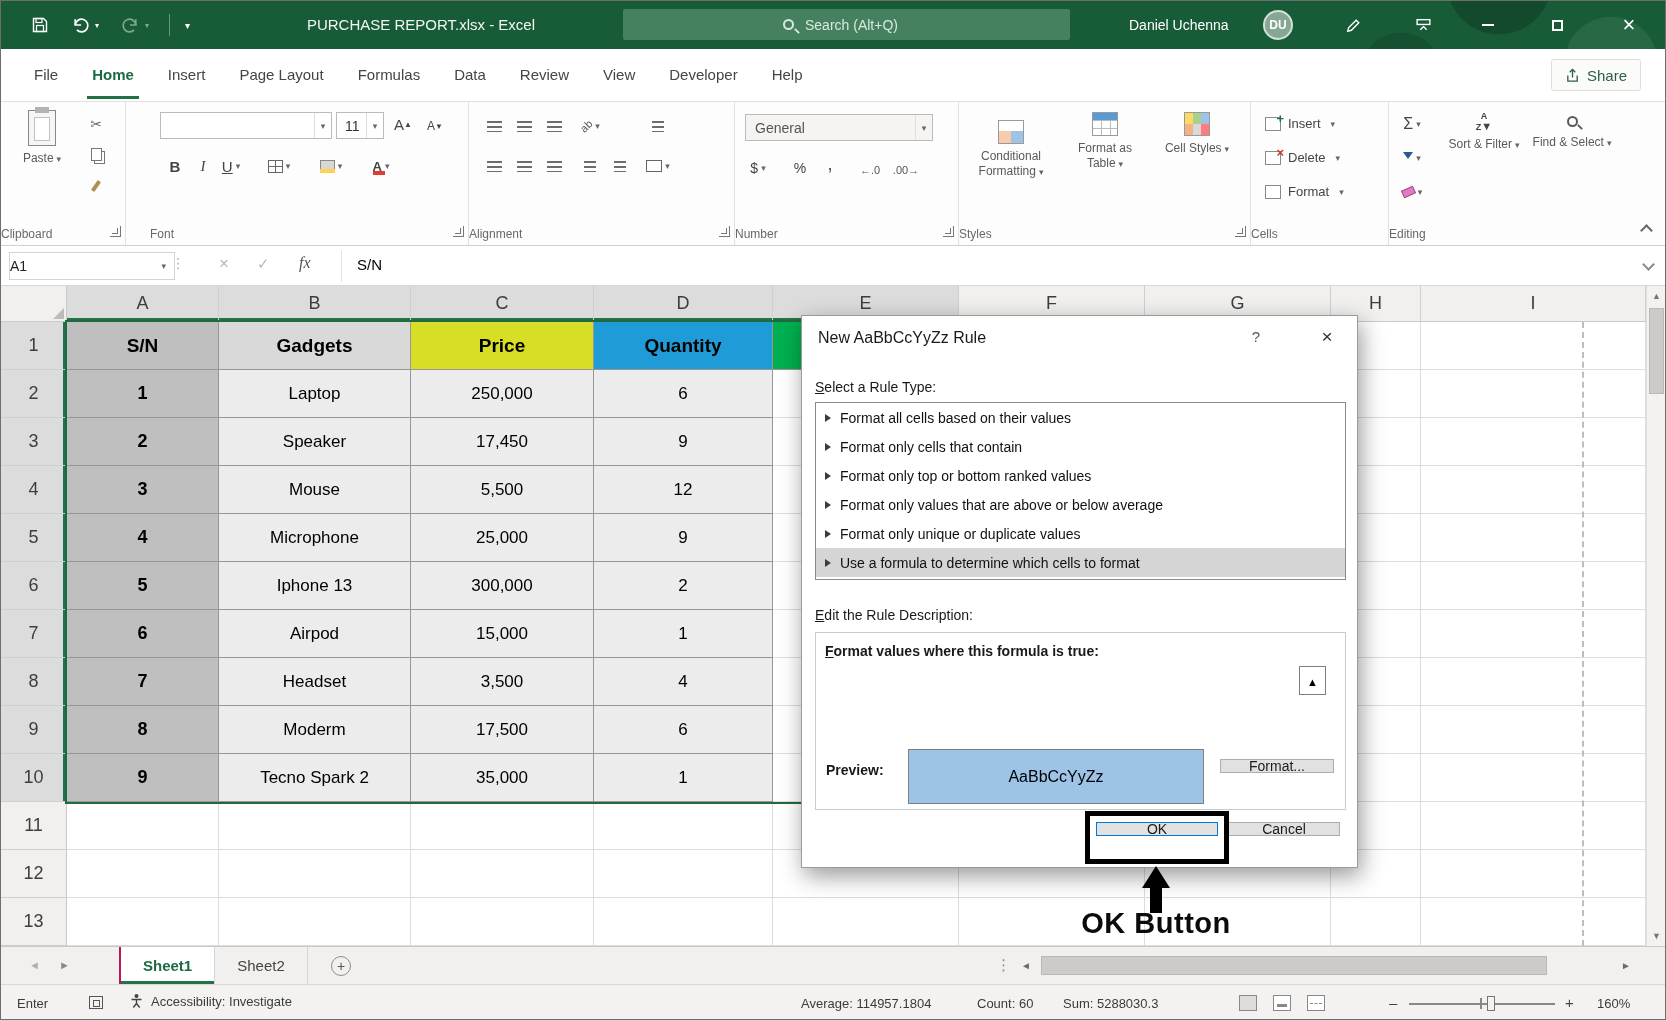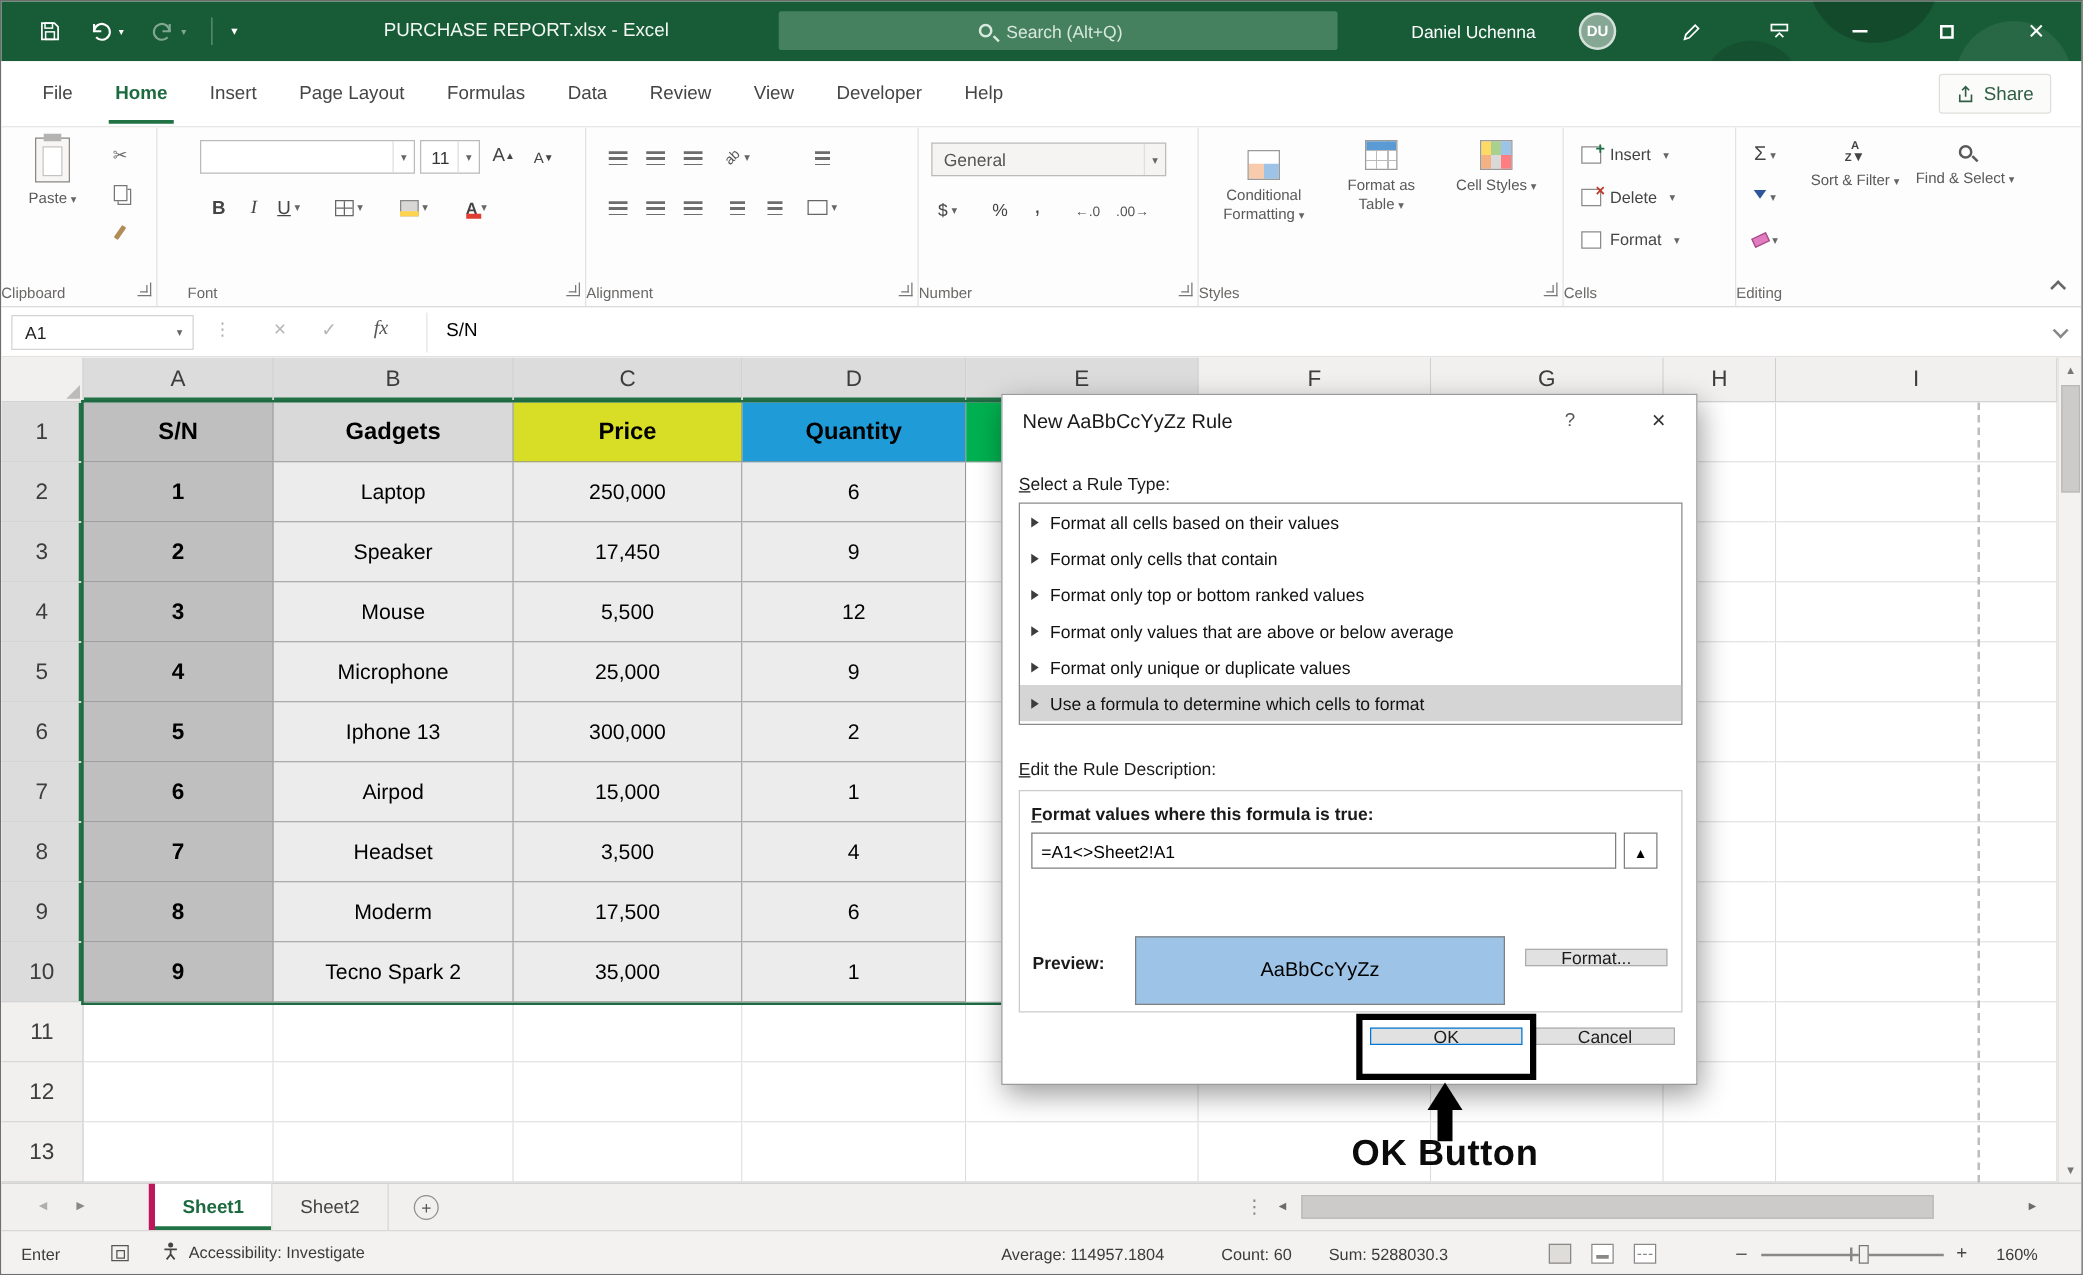--- a/index.html
+++ b/index.html
@@ -77,21 +77,21 @@
 .sq16.ins::after{content:"+";position:absolute;right:-4px;top:-7px;color:#1d7044;font-weight:700}
 .sq16.del::after{content:"×";position:absolute;right:-4px;top:-7px;color:#c0392b;font-weight:700}
 .cellrow{position:absolute;display:flex;align-items:center;gap:7px;font-size:13px;color:#444}
 .magico{width:11px;height:11px;border:2px solid #595959;border-radius:50%;position:relative}
 .magico::after{content:"";position:absolute;left:8px;top:8px;width:6px;height:2px;background:#595959;transform:rotate(45deg)}
 .azico{font-size:9px;font-weight:700;color:#444;line-height:1;text-align:center}
 .chevup{width:9px;height:9px;border-left:2px solid #666;border-top:2px solid #666;transform:rotate(45deg)}
 
 
 .fbar{position:absolute;left:0;top:245px;width:1666px;height:40px;background:#fff;border-bottom:1px solid #d8d6d4}
-.namebox{position:absolute;left:8px;top:6px;width:146px;height:28px;border:1px solid #d6d4d2;display:flex;align-items:center;font-size:14px;color:#222;padding-left:10px}
+.namebox{position:absolute;left:8px;top:6px;width:166px;height:28px;border:1px solid #d6d4d2;display:flex;align-items:center;font-size:14px;color:#222;}
 .namebox .car{margin-left:auto;padding-right:8px;color:#666;font-size:9px}
 .fb-dots{position:absolute;left:170px;top:9px;color:#b0aeac;font-size:14px}
 .fb-x{position:absolute;left:218px;top:8px;color:#b9b7b5;font-size:17px}
 .fb-ck{position:absolute;left:256px;top:9px;color:#b9b7b5;font-size:15px}
 .fb-fx{position:absolute;left:298px;top:8px;color:#555;font-size:16px;font-style:italic;font-family:"Liberation Serif",serif}
 .fb-sep{position:absolute;left:340px;top:4px;width:1px;height:32px;background:#e5e3e1}
 .fb-val{position:absolute;left:356px;top:10px;font-size:15px;color:#000}
 .fb-chev{position:absolute;right:14px;top:14px;width:9px;height:9px;border-right:2px solid #888;border-bottom:2px solid #888;transform:rotate(45deg)}
 
 
@@ -154,21 +154,21 @@
 
 .arrowhead{position:absolute;left:1141px;top:865px;width:0;height:0;border-left:14px solid transparent;border-right:14px solid transparent;border-bottom:22px solid #000;z-index:40}
 .arrowstem{position:absolute;left:1149px;top:885px;width:12px;height:27px;background:#000;z-index:40}
 .oklabel{position:absolute;left:1030px;top:906px;width:250px;text-align:center;font-size:29px;font-weight:800;color:#0b0b0b;z-index:40;letter-spacing:.5px}
 
 
 .sheetbar{position:absolute;left:0;top:945px;width:1666px;height:38px;background:#f1f0ef;border-top:1px solid #c9c9c9;font-size:15px;color:#444}
 .snav{position:absolute;top:12px;font-size:11px;color:#8a8886}
 .stabs{position:absolute;left:118px;top:0;height:37px;display:flex;align-items:stretch}
 .stab{padding:0 22px;display:flex;align-items:center;border-right:1px solid #d8d6d4;cursor:default}
-.stab.active{background:#fff;color:#1d6a41;font-weight:700;box-shadow:inset 0 -3px 0 #217346;border-left:5px solid #be185d}
+.stab.active{background:#fff;color:#1d6a41;font-weight:700;box-shadow:inset 0 -3px 0 #217346;border-left:2px solid #be185d}
 .addsheet{position:absolute;left:330px;top:9px;width:20px;height:20px;border:1px solid #8f8d8b;border-radius:50%;
   display:flex;align-items:center;justify-content:center;color:#555;font-size:14px;line-height:1}
 .splitdots{position:absolute;left:995px;top:9px;color:#8a8886;font-size:15px}
 .hscroll-thumb{position:absolute;left:1040px;top:9px;width:506px;height:19px;background:#cdcbc9;border:1px solid #bab8b6}
 .hs-arrow{position:absolute;top:13px;font-size:10px;color:#6d6b69}
 
 
 .statusbar{position:absolute;left:0;top:983px;width:1666px;height:37px;background:#f3f2f1;border-top:1px solid #dad8d6;font-size:13px;color:#3b3b3b}
 .sitem{position:absolute;top:11px;white-space:nowrap}
 .macroico{position:absolute;left:88px;top:11px;width:14px;height:13px;border:1px solid #555}
@@ -630,21 +630,20 @@
           <span>Format only unique or duplicate values</span>
         </div>
         <div class="rule-item selected">
           <span class="tri"></span>
           <span>Use a formula to determine which cells to format</span>
         </div>
       </div>
     <div class="dlab" style="top:291px">Edit the Rule Description:</div>
     <div class="groupbox">
       <div class="flabel">Format values where this formula is true:</div>
-      <input class="formula-input" value="=A1&lt;&gt;Sheet2!A1" style="">
       <div class="collapsebtn">
           <span class="i-up"></span>
         </div>
       <div class="prevlab">Preview:</div>
       <div class="previewbox" style="background: rgb(157, 195, 230);">AaBbCcYyZz</div>
       <div class="dbtn fmt">Format...</div>
     </div>
     <div class="dbtn okbtn">OK</div>
     <div class="dbtn cancelbtn">Cancel</div>
     <div class="ok-frame"></div>

